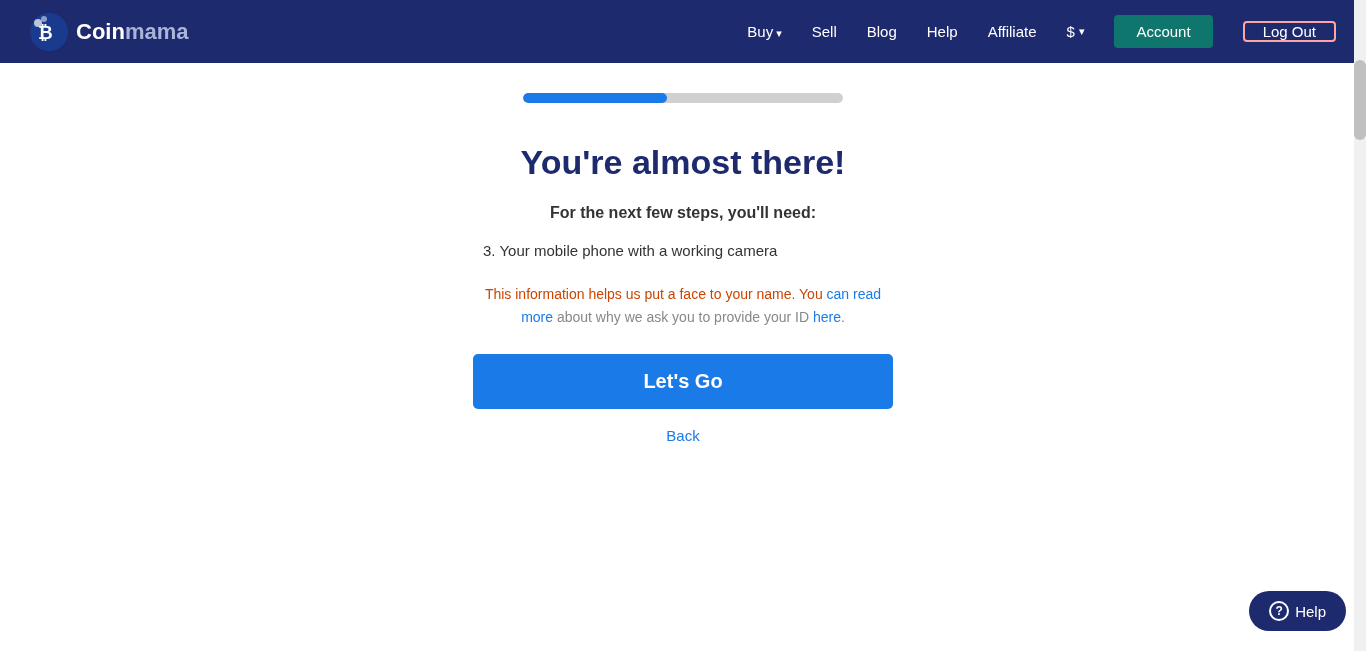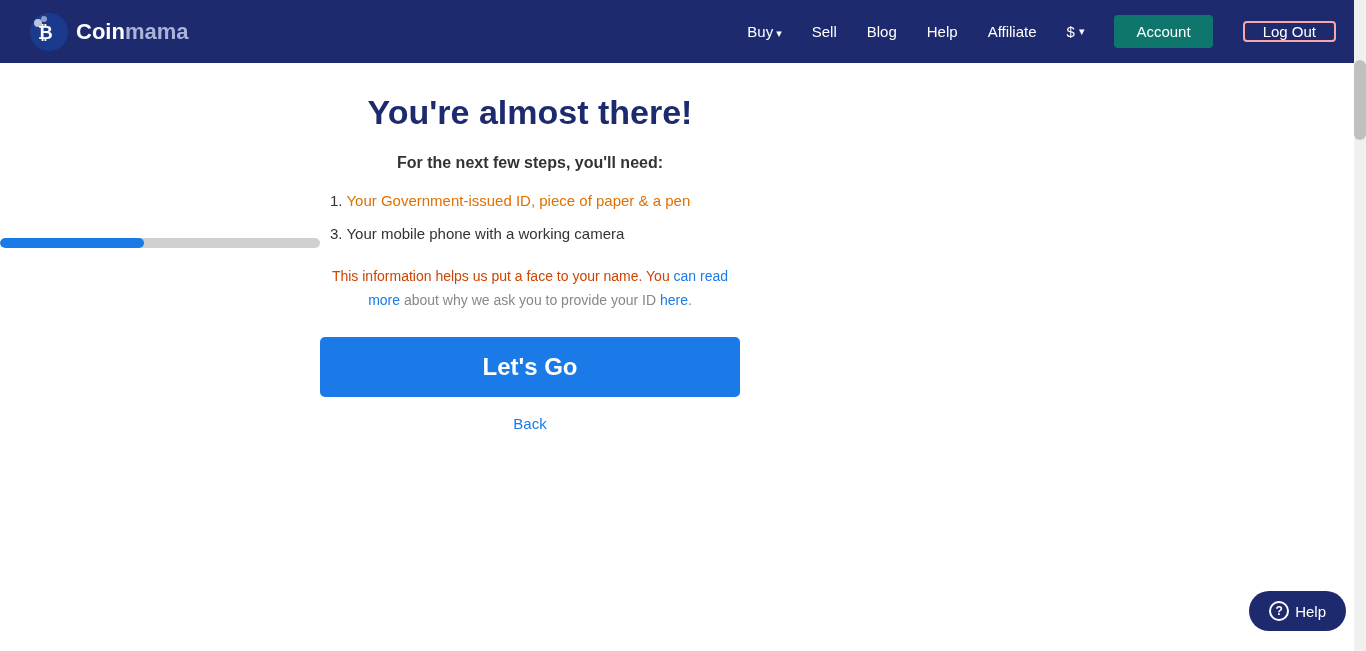--- a/index.html
+++ b/index.html
@@ -77,21 +77,21 @@
       padding: 0 18px;
       border-radius: 4px;
       font-size: 15px;
       cursor: pointer;
       font-weight: 400;
     }
 
     
     .main-content {
       display: flex;
-      flex-direction: row;
+      flex-direction: column;
       align-items: center;
       padding-top: 30px;
     }
 
     
     .progress-container {
       width: 320px;
       height: 10px;
       background: #d0d0d0;
       border-radius: 5px;
@@ -157,21 +157,21 @@
     .info-text .text-red {
       color: #cc4400;
     }
     .btn-lets-go {
       background: #1a7ae8;
       color: #fff;
       border: none;
       padding: 16px 15px;
       width: 100%;
       border-radius: 5px;
-      font-size: 24px;
+      font-size: 20px;
       font-weight: bold;
       cursor: pointer;
       margin-bottom: 18px;
     }
     .btn-back {
       color: #1a7ae8;
       background: none;
       border: none;
       font-size: 15px;
       cursor: pointer;
@@ -258,23 +258,20 @@
   <div class="progress-container">
     <div class="progress-fill" style="width: 45%;"></div>
   </div>
 
   <div class="card">
     <h1 class="card-title">You're almost there!</h1>
     <p class="card-subtitle">For the next few steps, you'll need:</p>
 
     <ul class="steps-list">
       <li>
-        <span class="step-num">1. </span><span class="highlight-orange">Your Government-issued ID, piece of paper &amp; a pen</span>
-      </li>
-      <li>
         <span class="step-num">3. </span><span>Your mobile phone with a working camera</span>
       </li>
     </ul>
 
     <p class="info-text">
       <span class="text-red">This information helps us put a face to your name. You </span><a class="link-blue">can read more</a><span> about why we ask you to provide your ID </span><a class="link-blue">here</a><span>.</span>
     </p>
 
     <button class="btn-lets-go">Let's Go</button>
     <br>

